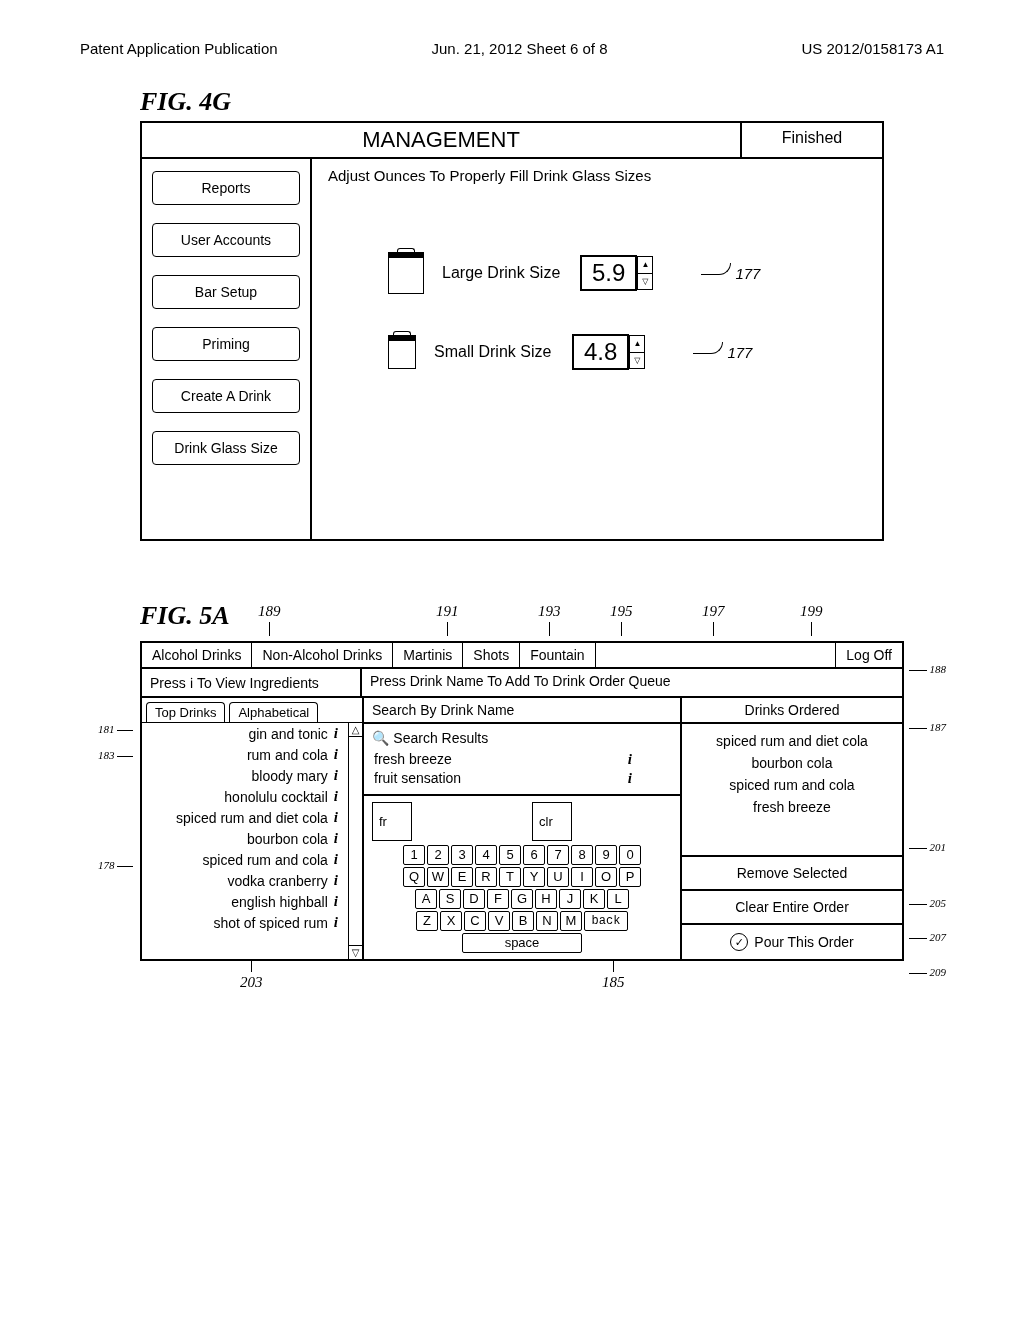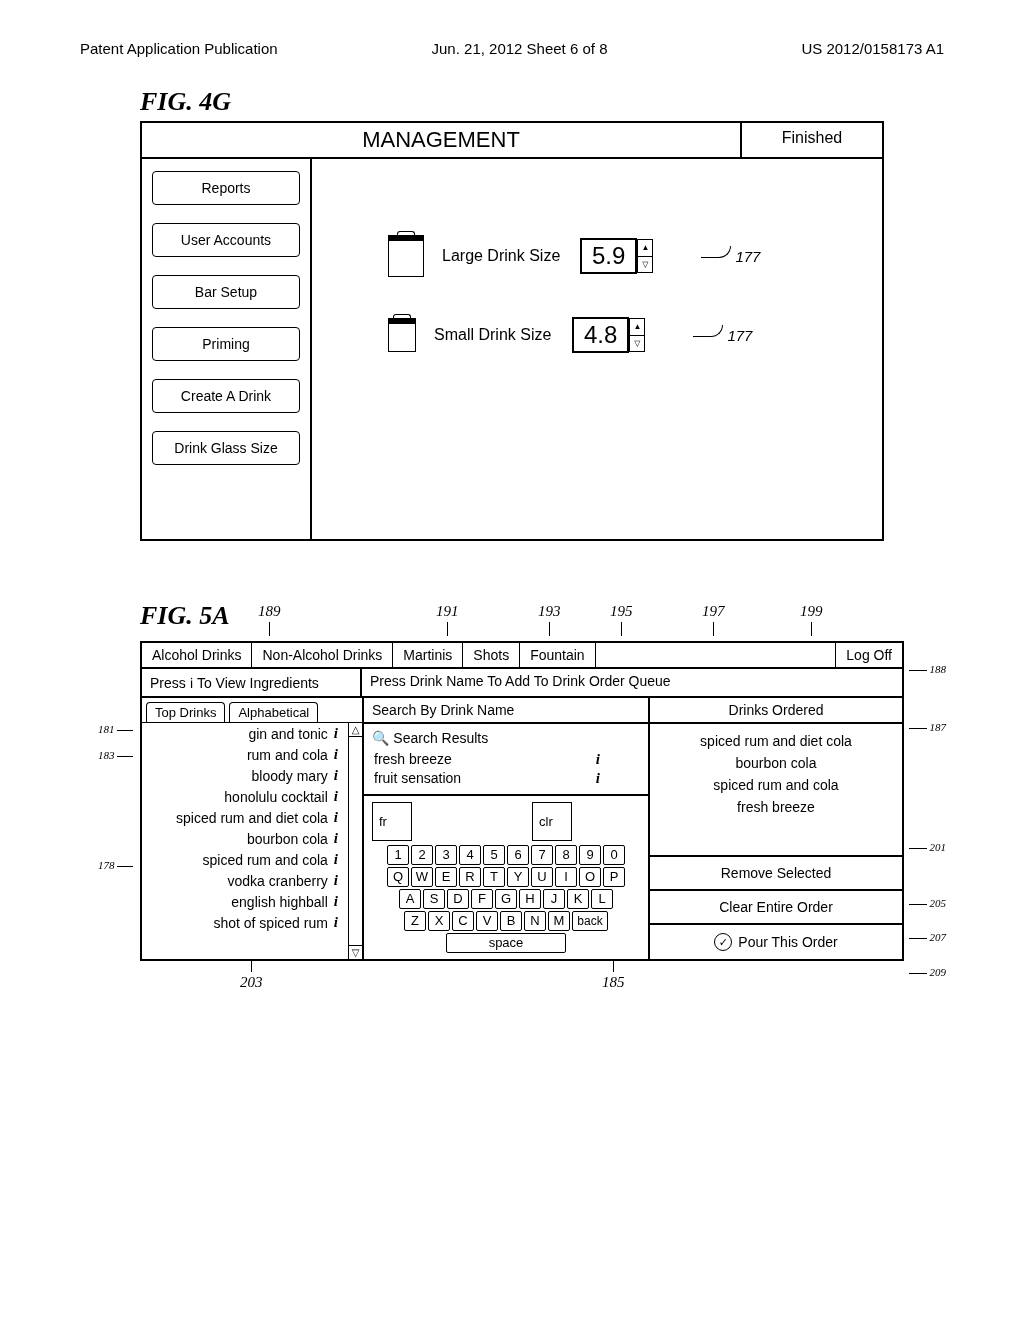--- a/index.html
+++ b/index.html
@@ -64,24 +64,24 @@
   .search-head { border-bottom: 2px solid #000; padding: 4px 8px; font-size: 14px; }
   .search-body { flex: 1; padding: 6px 8px; font-size: 14px; }
   .sr-row { display: flex; justify-content: space-between; padding: 1px 40px 1px 2px; }
   
   .kb-area { border-top: 2px solid #000; padding: 6px 8px; }
   .kb-input-row { display: flex; gap: 120px; margin-bottom: 4px; }
   .kb-input { border: 1.5px solid #000; padding: 11px 6px; font-size: 13px; min-width: 40px; }
   .kb-rows { display: flex; flex-direction: column; gap: 2px; align-items: center; }
   .kb-row { display: flex; gap: 2px; }
   .key { border: 1.5px solid #000; width: 22px; height: 20px; text-align: center; font-size: 13px; line-height: 18px; border-radius: 2px; }
-  .key.wide { width: 36px; font-size: 12px; }
+  .key.wide { width: 44px; font-size: 12px; font-family: Liberation Mono, monospace; }
   .key.space { width: 120px; }
   
-  .right-col { width: 252px; display: flex; flex-direction: column; }
+  .right-col { width: 220px; display: flex; flex-direction: column; }
   .rc-head { border-bottom: 2px solid #000; padding: 4px 8px; font-size: 14px; text-align: center; }
   .rc-list { flex: 1; padding: 6px; font-size: 14px; text-align: center; border-bottom: 2px solid #000; }
   .rc-list div { padding: 3px 0; }
   .rc-btns { display: flex; flex-direction: column; }
   .rc-btn { border-bottom: 2px solid #000; padding: 8px 10px; font-size: 14px; text-align: center; display: flex; align-items: center; justify-content: center; gap: 6px; }
   .rc-btn:last-child { border-bottom: none; }
   .pour-icon { width: 18px; height: 18px; border: 1.5px solid #000; border-radius: 50%; display: inline-flex; align-items: center; justify-content: center; font-size: 11px; }
   
   .side-callout { position: absolute; font-style: italic; font-size: 11px; font-family: Georgia, serif; }
   .side-callout .hline { display: inline-block; border-top: 1.5px solid #000; vertical-align: middle; }
@@ -109,20 +109,21 @@
       <div class="fig4g-body">
         <div class="fig4g-sidebar">
           <div class="btn">Reports</div>
           <div class="btn">User Accounts</div>
           <div class="btn">Bar Setup</div>
           <div class="btn">Priming</div>
           <div class="btn">Create A Drink</div>
           <div class="btn">Drink Glass Size</div>
         </div>
         <div class="fig4g-content">
+          <div class="fig4g-instr">Adjust Ounces To Properly Fill Drink Glass Sizes</div>
           <div class="drink-size-row">
             <div class="size-icon"></div>
             <div class="size-label">Large Drink Size</div>
             <div class="size-val">
               <div class="size-num">5.9</div>
               <div class="spinner">
                   <div>▲</div>
                   <div>▽</div>
                 </div>
             </div>

